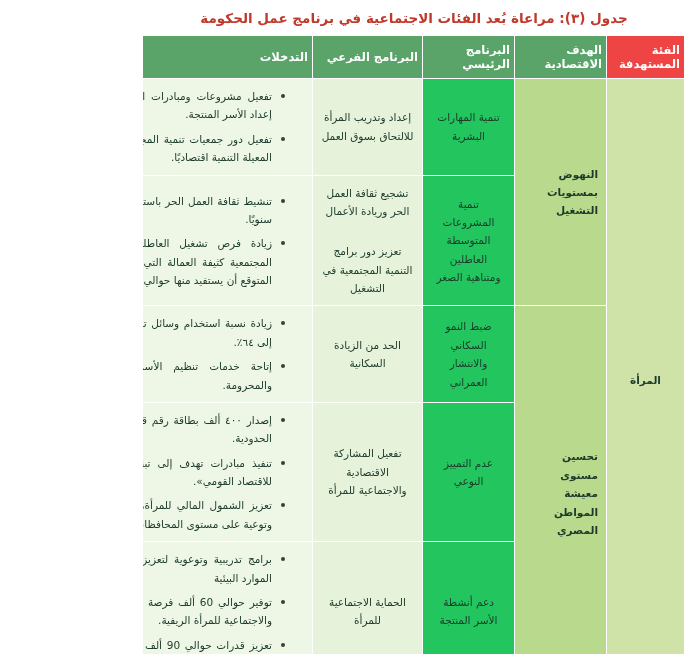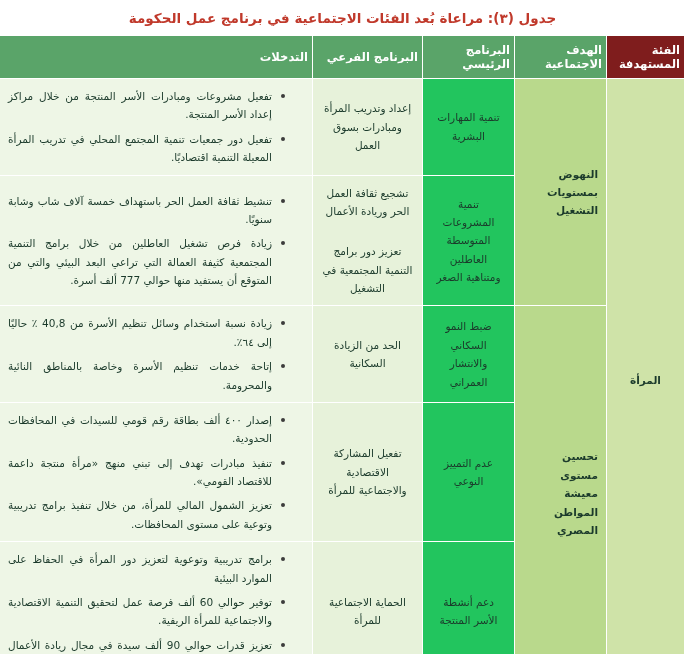--- a/index.html
+++ b/index.html
@@ -7,21 +7,21 @@
     padding: 0;
     background: #ffffff;
   }
   body {
     width: 685px;
     height: 654px;
     font-family: "DejaVu Sans", "Liberation Sans", sans-serif;
     direction: rtl;
   }
   .page {
-    width: 685px;
+    width: 542px;
     height: 654px;
     position: relative;
     overflow: hidden;
     background: #ffffff;
   }
   .table-title {
     text-align: center;
     color: #c0392b;
     font-size: 13.5px;
     font-weight: bold;
@@ -37,21 +37,21 @@
     background: #5aa469;
     color: #ffffff;
     font-size: 11.5px;
     font-weight: bold;
     text-align: right;
     padding: 7px 4px;
     border: 1px solid #ffffff;
     vertical-align: middle;
   }
   table.matrix th.th-target {
-    background: #7f1d1d;
+    background: #ef4444;
   }
   table.matrix td {
     border: 1px solid #ffffff;
     vertical-align: middle;
     font-size: 10.5px;
     line-height: 1.75;
     color: #1b3a2b;
     padding: 8px 8px;
   }
   td.c-target {
@@ -137,34 +137,34 @@
     <colgroup>
       <col class="col-target">
       <col class="col-strategic">
       <col class="col-main">
       <col class="col-sub">
       <col class="col-inter">
     </colgroup>
     <thead>
       <tr>
         <th class="th-target">الفئة المستهدفة</th>
-        <th>الهدف الاجتماعية</th>
+        <th>الهدف الاقتصادية</th>
         <th>البرنامج الرئيسي</th>
         <th>البرنامج الفرعي</th>
         <th>التدخلات</th>
       </tr>
     </thead>
     <tbody>
 
       <tr>
         <td class="c-target" rowspan="5">المرأة</td>
         <td class="c-strategic" rowspan="2">النهوض بمستويات التشغيل</td>
         <td class="c-main">تنمية المهارات البشرية</td>
         <td class="c-sub">
-          <span class="sub-line">إعداد وتدريب المرأة ومبادرات بسوق العمل</span>
+          <span class="sub-line">إعداد وتدريب المرأة للالتحاق بسوق العمل</span>
         </td>
         <td class="c-inter">
           <ul>
             <li>تفعيل مشروعات ومبادرات الأسر المنتجة من خلال مراكز إعداد الأسر المنتجة.</li>
             <li>تفعيل دور جمعيات تنمية المجتمع المحلي في تدريب المرأة المعيلة التنمية اقتصاديًا.</li>
           </ul>
         </td>
       </tr>
 
       <tr>

